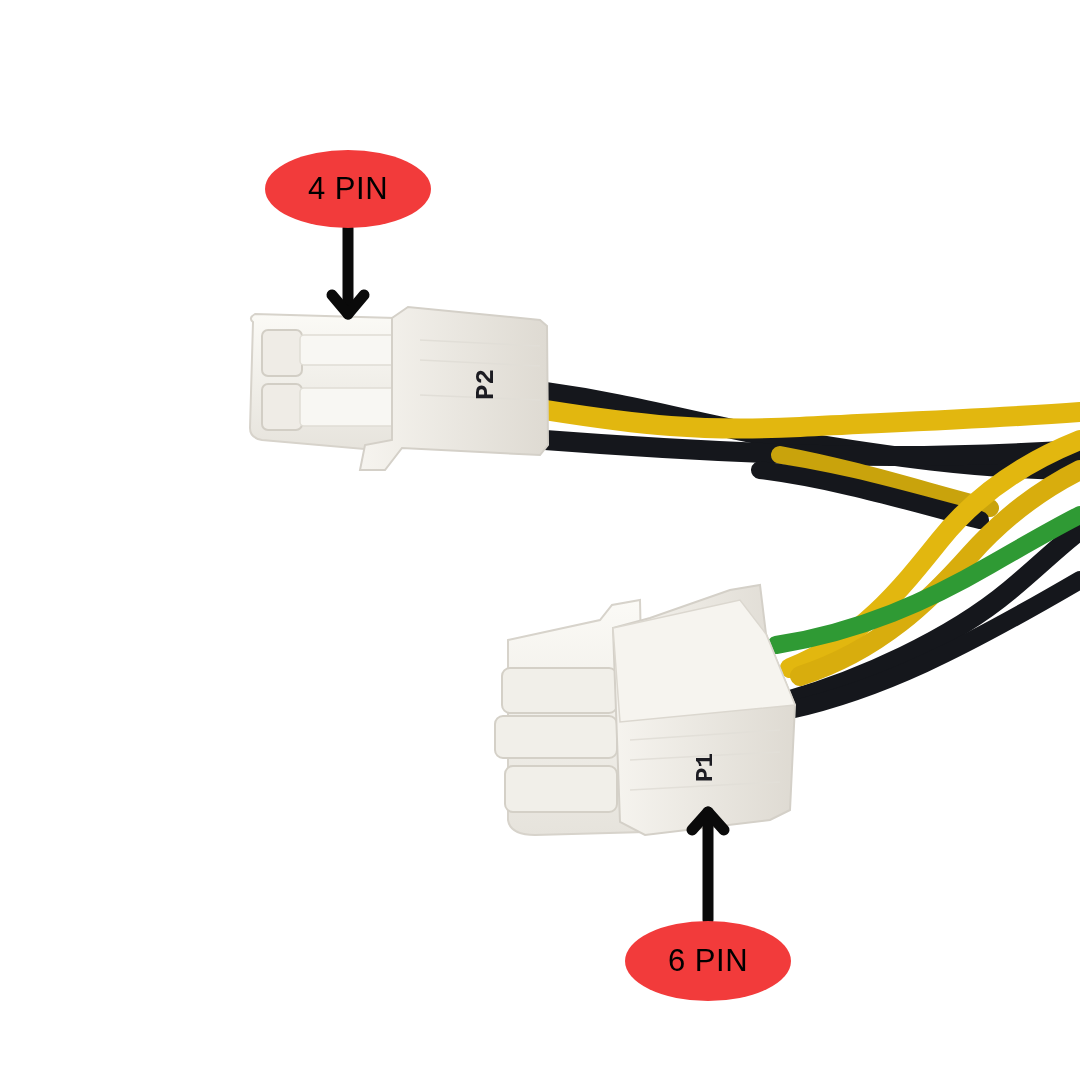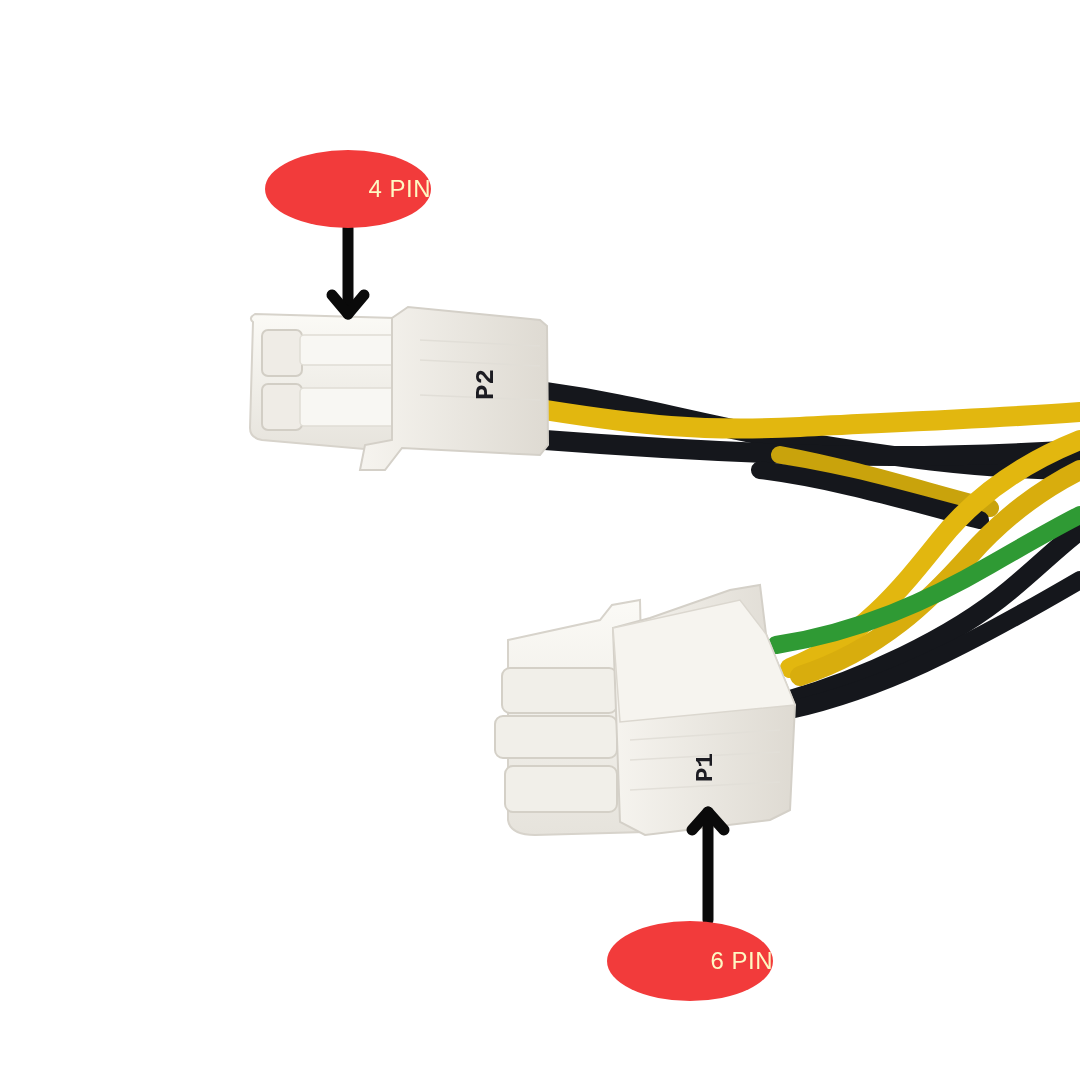--- a/index.html
+++ b/index.html
@@ -1,24 +1,24 @@
 <!DOCTYPE html>
 <html><head>
 <meta charset="utf-8">
 <style>
   html, body { margin: 0; padding: 0; background: #ffffff; }
   body { width: 1080px; height: 1080px; overflow: hidden; position: relative; font-family: "Liberation Sans", sans-serif; }
   #scene { position: absolute; left: 0; top: 0; width: 1080px; height: 1080px; }
   .badge {
     position: absolute; background: #f23b3b; border-radius: 50%;
-    display: flex; align-items: center; justify-content: flex-end;
-    color: #fef9c3; font-family: "Liberation Sans", sans-serif; font-size: 24px; letter-spacing: 0.5px;
+    display: flex; align-items: center; justify-content: center;
+    color: #000000; font-family: "Liberation Sans", sans-serif; font-size: 31px; letter-spacing: 0.5px;
   }
   #badge-4 { left: 265px; top: 150px; width: 166px; height: 78px; }
-  #badge-6 { left: 607px; top: 921px; width: 166px; height: 80px; }
+  #badge-6 { left: 625px; top: 921px; width: 166px; height: 80px; }
   .marking { font-family: "Liberation Mono", monospace; font-weight: bold; fill: #1c1c22; }
 </style>
 </head>
 <body>
 
 <svg id="scene" viewBox="0 0 1080 1080" xmlns="http://www.w3.org/2000/svg">
   <defs>
     <linearGradient id="plastic" x1="0" y1="0" x2="0" y2="1">
       <stop offset="0" stop-color="#fbfaf6"></stop>
       <stop offset="1" stop-color="#e6e3dc"></stop>

